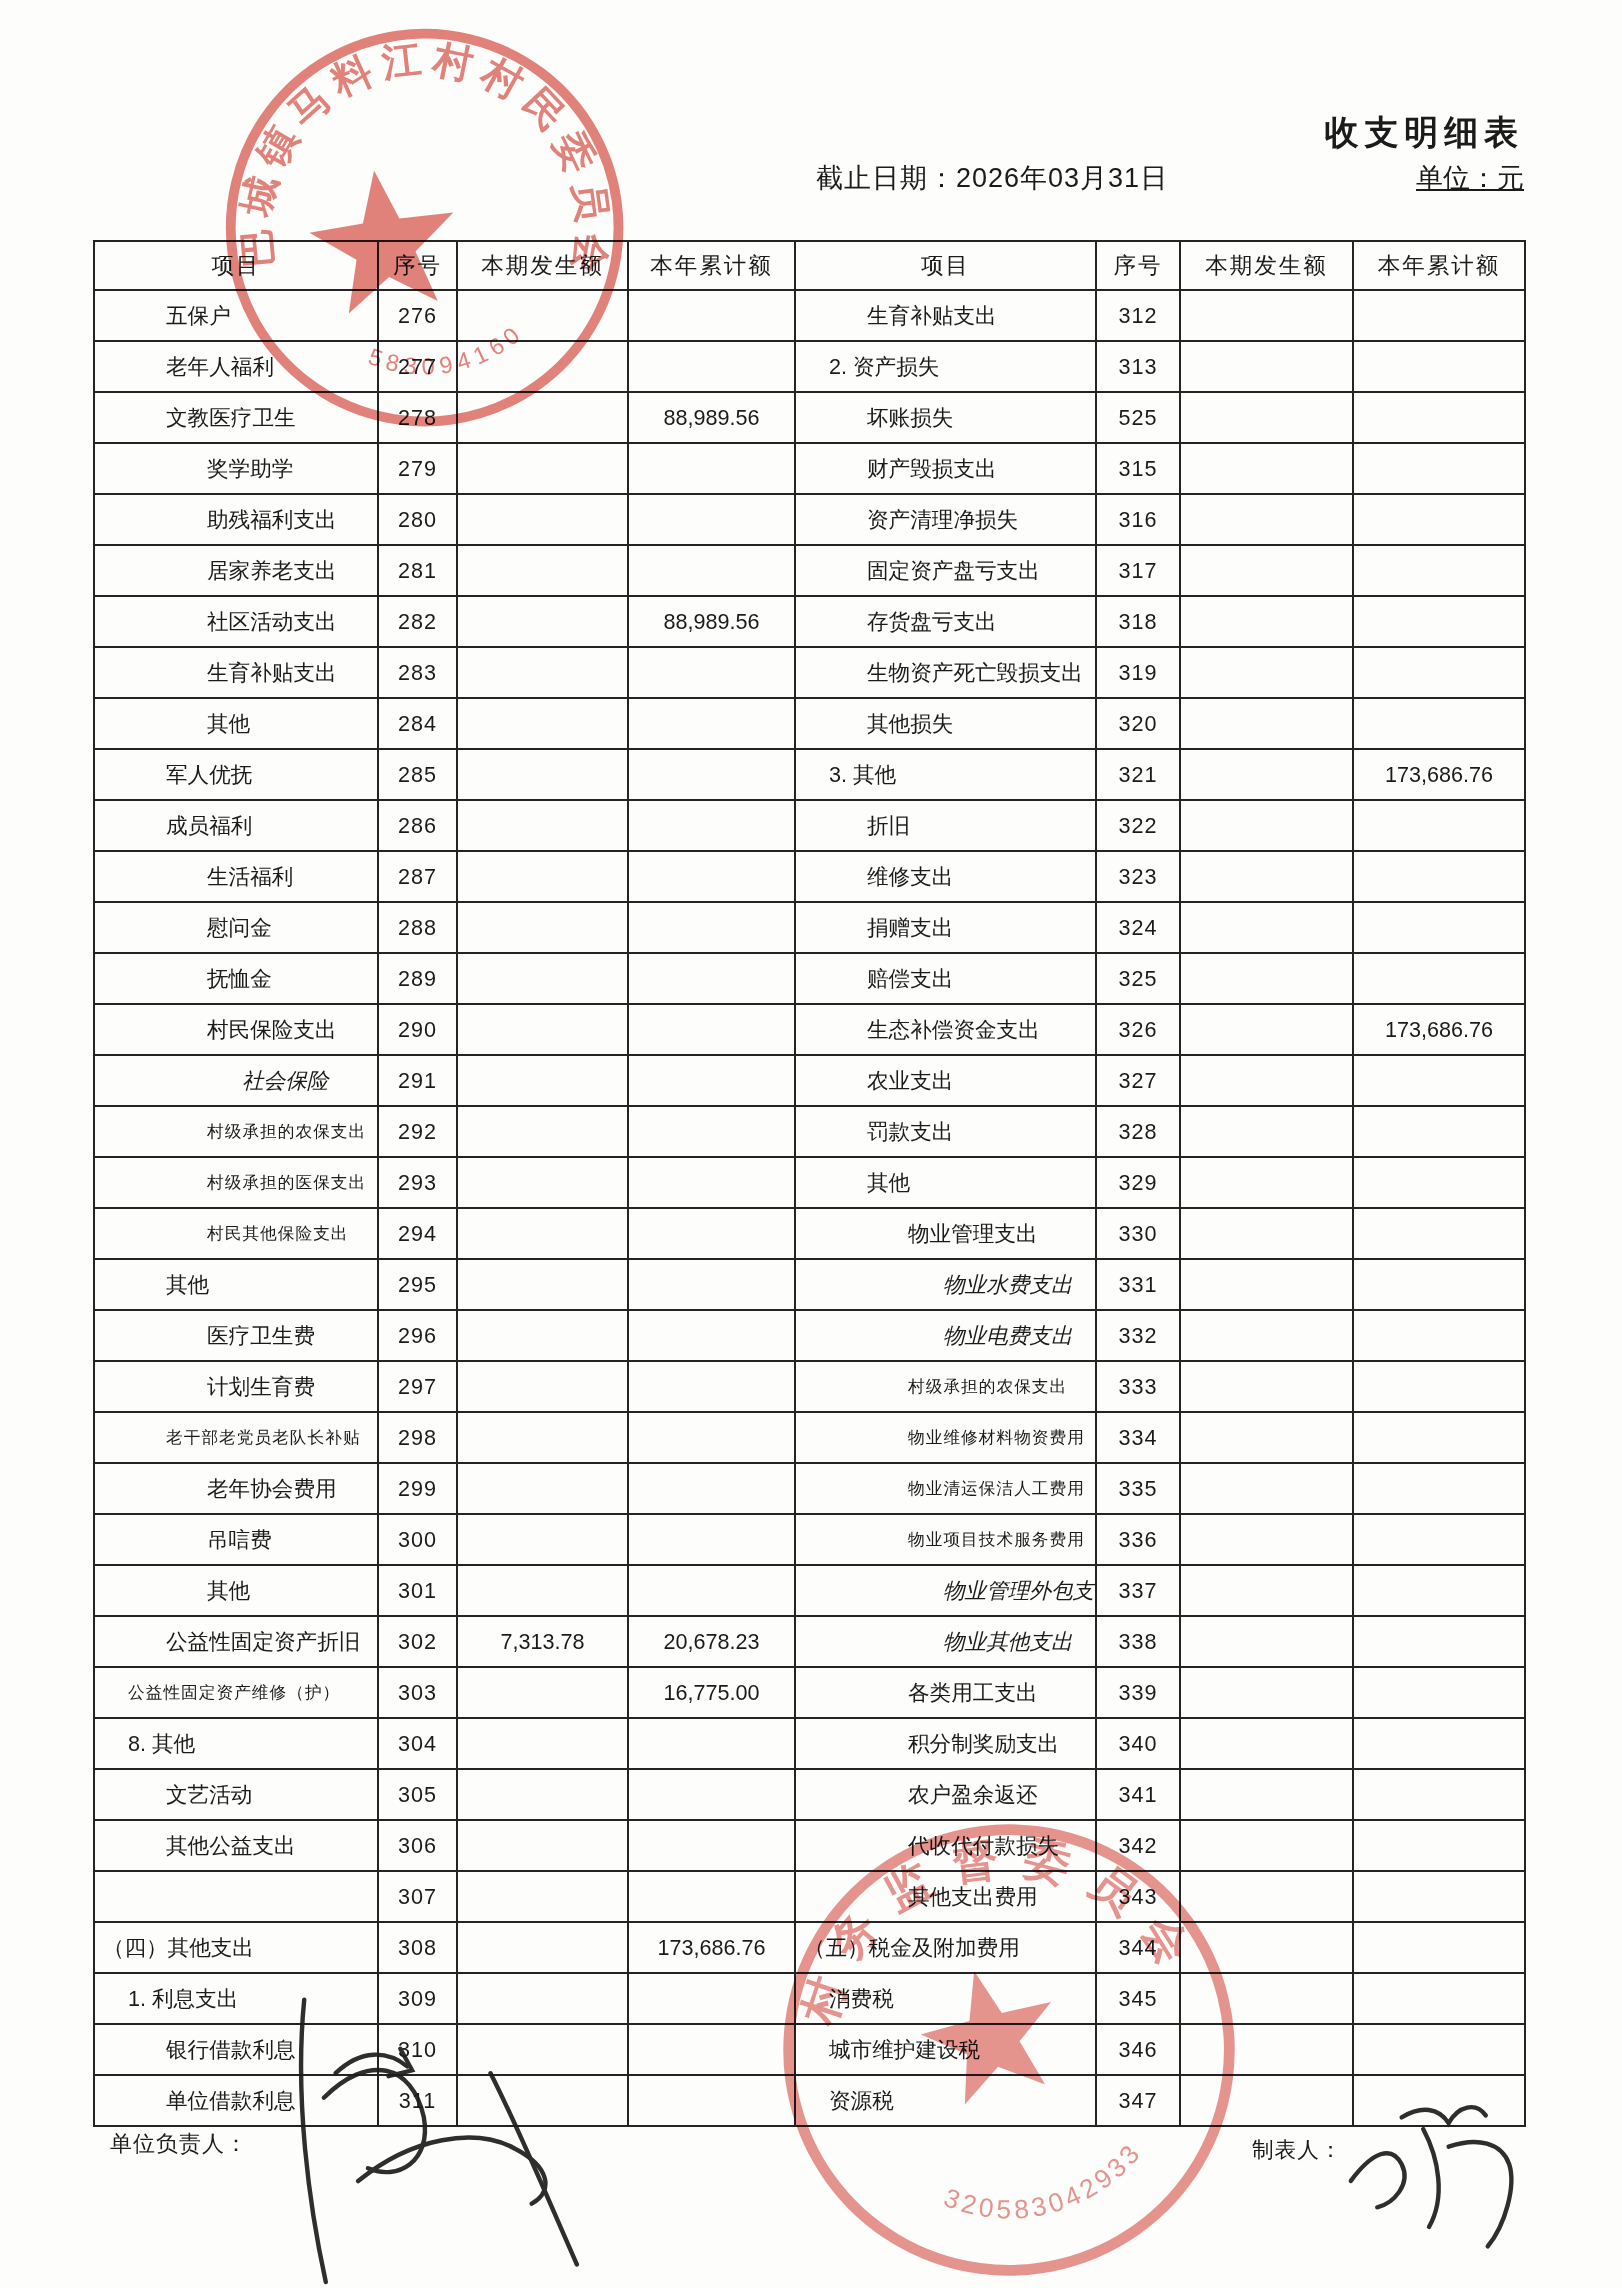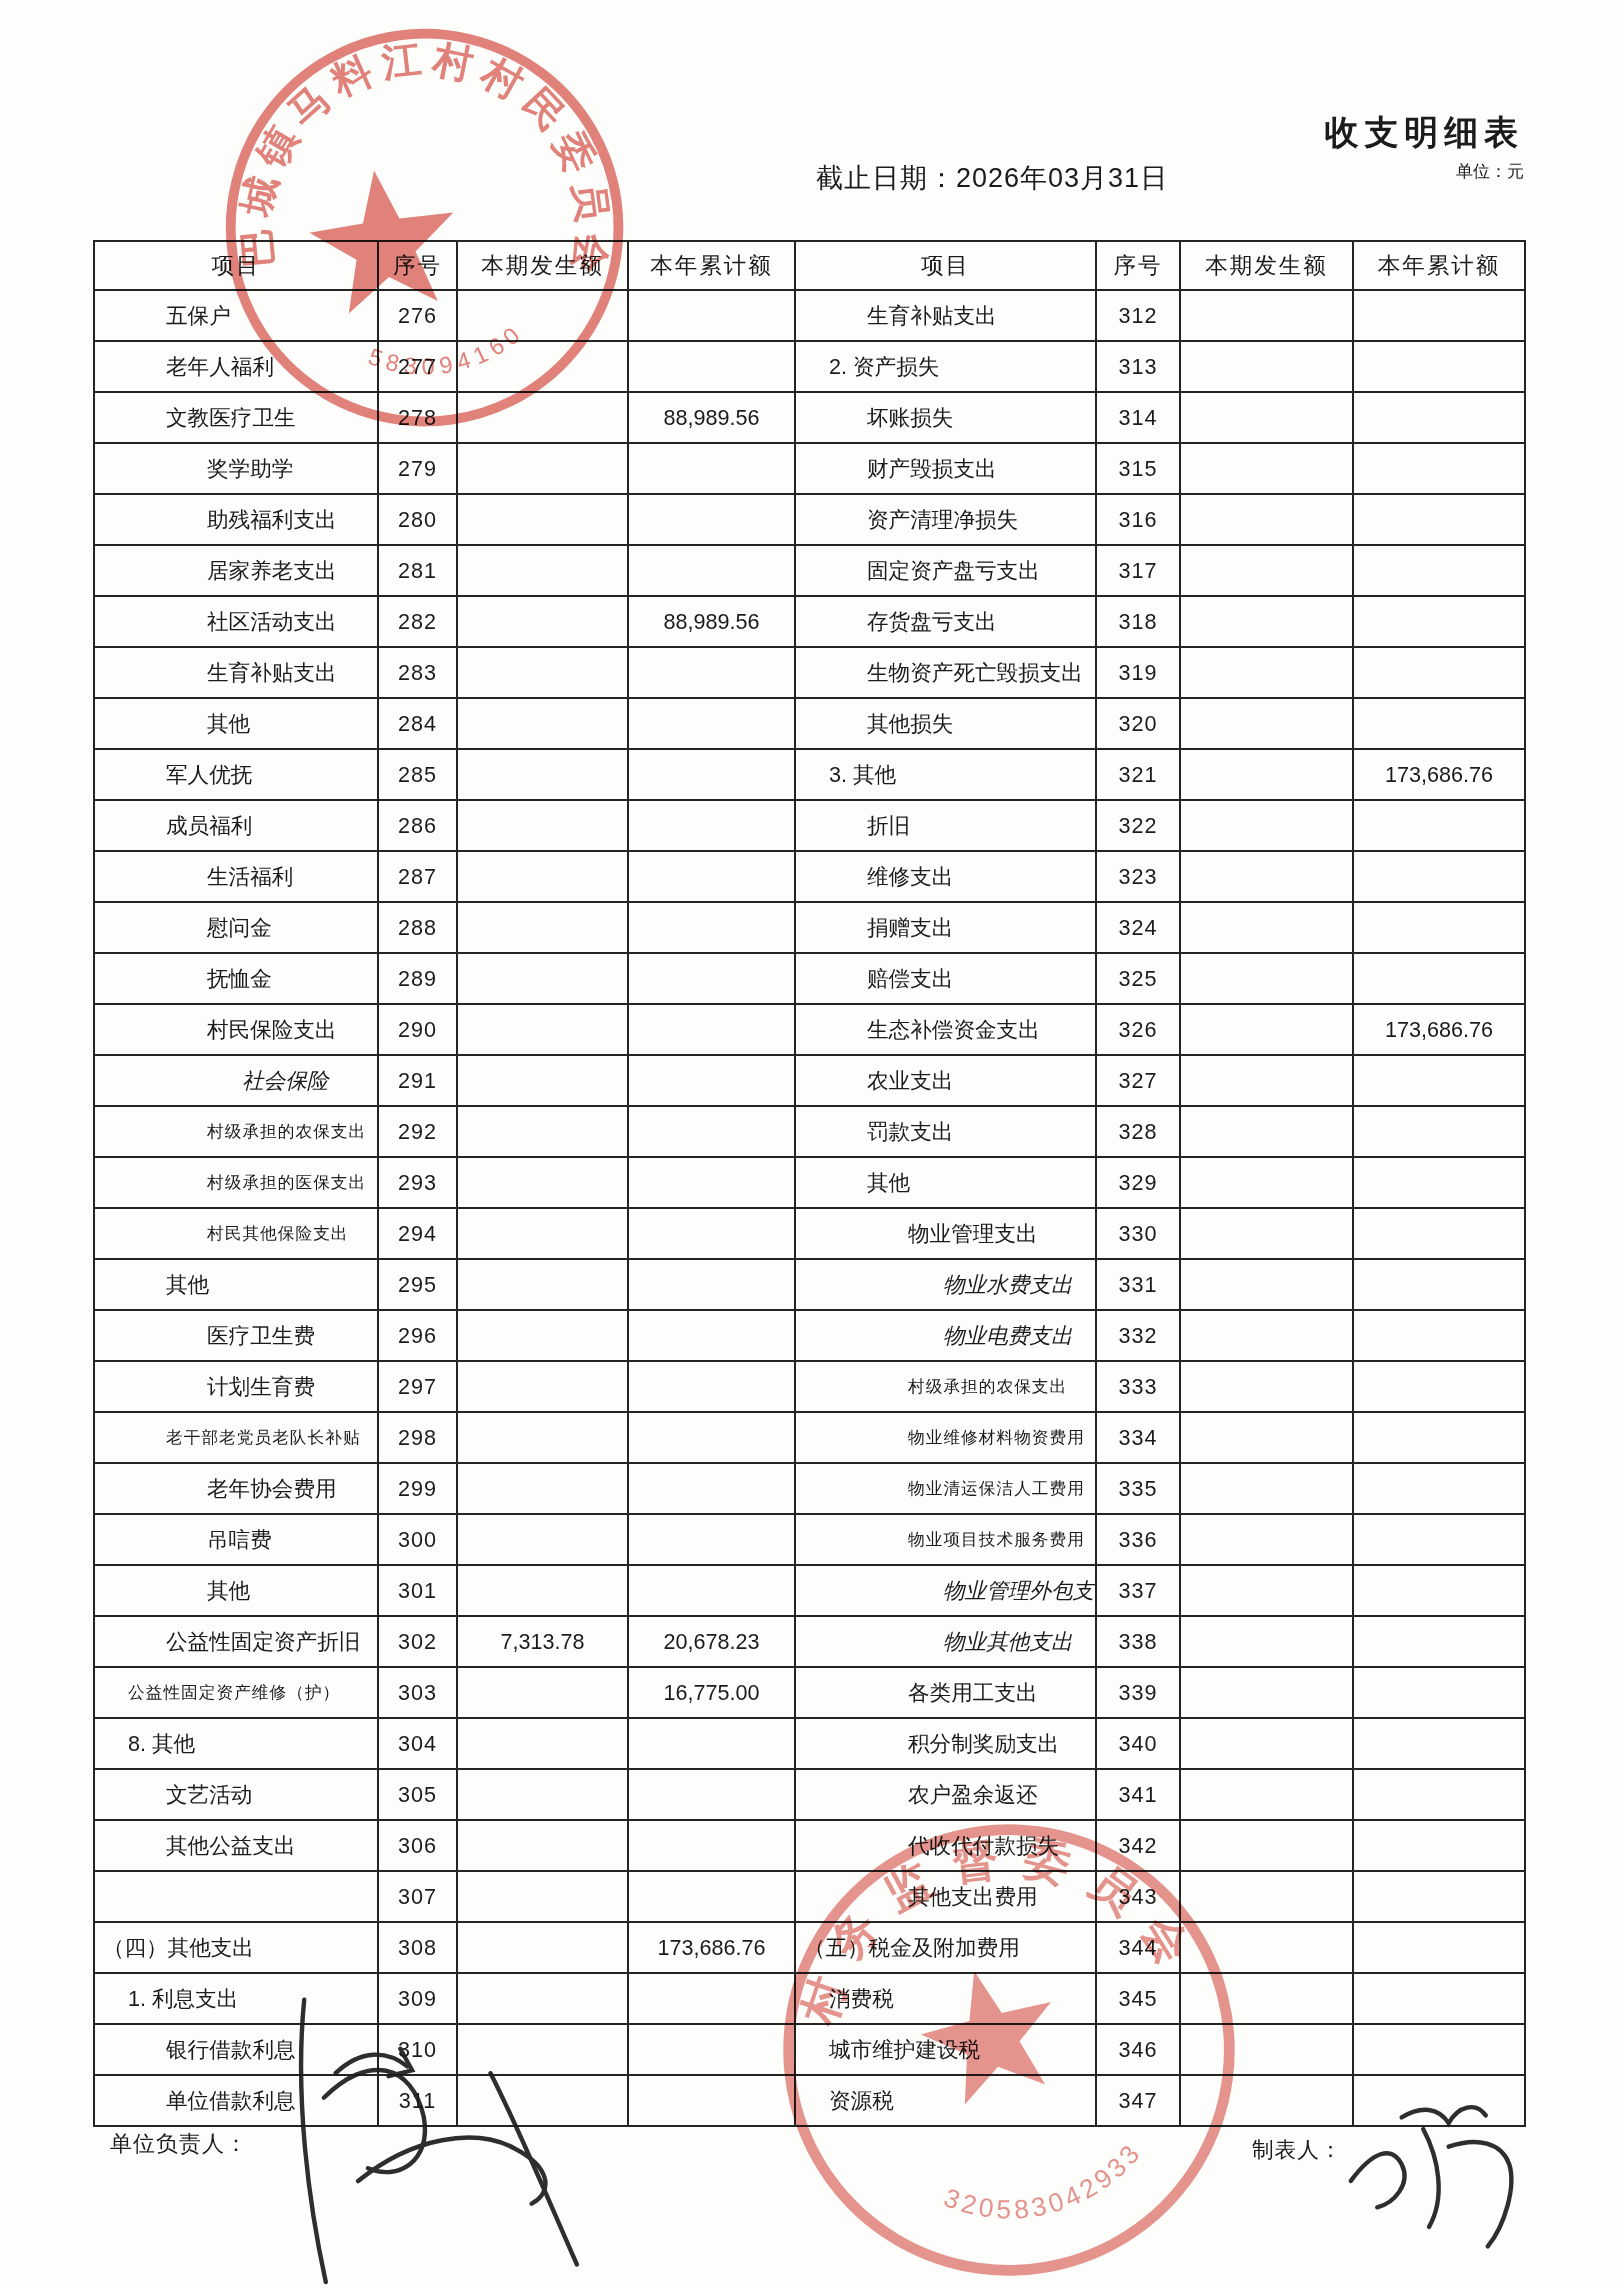--- a/index.html
+++ b/index.html
@@ -2,21 +2,21 @@
 <html><head>
 <meta charset="utf-8">
 <style>
   html,body{margin:0;padding:0;background:#ffffff;}
   #page{position:relative;width:1622px;height:2289px;background:#fdfdfb;overflow:hidden;
         font-family:"Liberation Sans", sans-serif;color:#1b1b1b;}
   
   #title{position:absolute;left:93px;top:110px;width:1431px;text-align:right;
          font-size:34px;font-weight:700;letter-spacing:5.9px;}
   #cutoff{position:absolute;left:816px;top:160px;font-size:27px;letter-spacing:1px;}
-  #unit{position:absolute;right:98px;top:160px;font-size:17px;}
+  #unit{position:absolute;right:98px;top:160px;font-size:27px;text-decoration:underline;}
   
   table#ledger{position:absolute;left:93px;top:240px;width:1431px;
         border-collapse:collapse;table-layout:fixed;border:2.9px solid #161616;}
   #ledger th,#ledger td{border:2px solid #242424;padding:0;overflow:hidden;white-space:nowrap;}
   #ledger thead tr{height:49px;padding-left:19px;}
   #ledger tbody tr{height:51px;}
   #ledger th{font-size:22.5px;font-weight:500;text-align:center;letter-spacing:2px;}
   #ledger td{font-size:21.6px;}
   td.item{text-align:left;}
   td.seq{text-align:center;letter-spacing:1px;}
@@ -86,21 +86,21 @@
           <td class="seq">313</td>
           <td class="amt"></td>
           <td class="amt"></td>
         </tr>
         <tr>
           <td class="item L2">文教医疗卫生</td>
           <td class="seq">278</td>
           <td class="amt"></td>
           <td class="amt">88,989.56</td>
           <td class="item L2">坏账损失</td>
-          <td class="seq">314</td>
+          <td class="seq">525</td>
           <td class="amt"></td>
           <td class="amt"></td>
         </tr>
         <tr>
           <td class="item L3">奖学助学</td>
           <td class="seq">279</td>
           <td class="amt"></td>
           <td class="amt"></td>
           <td class="item L2">财产毁损支出</td>
           <td class="seq">315</td>

